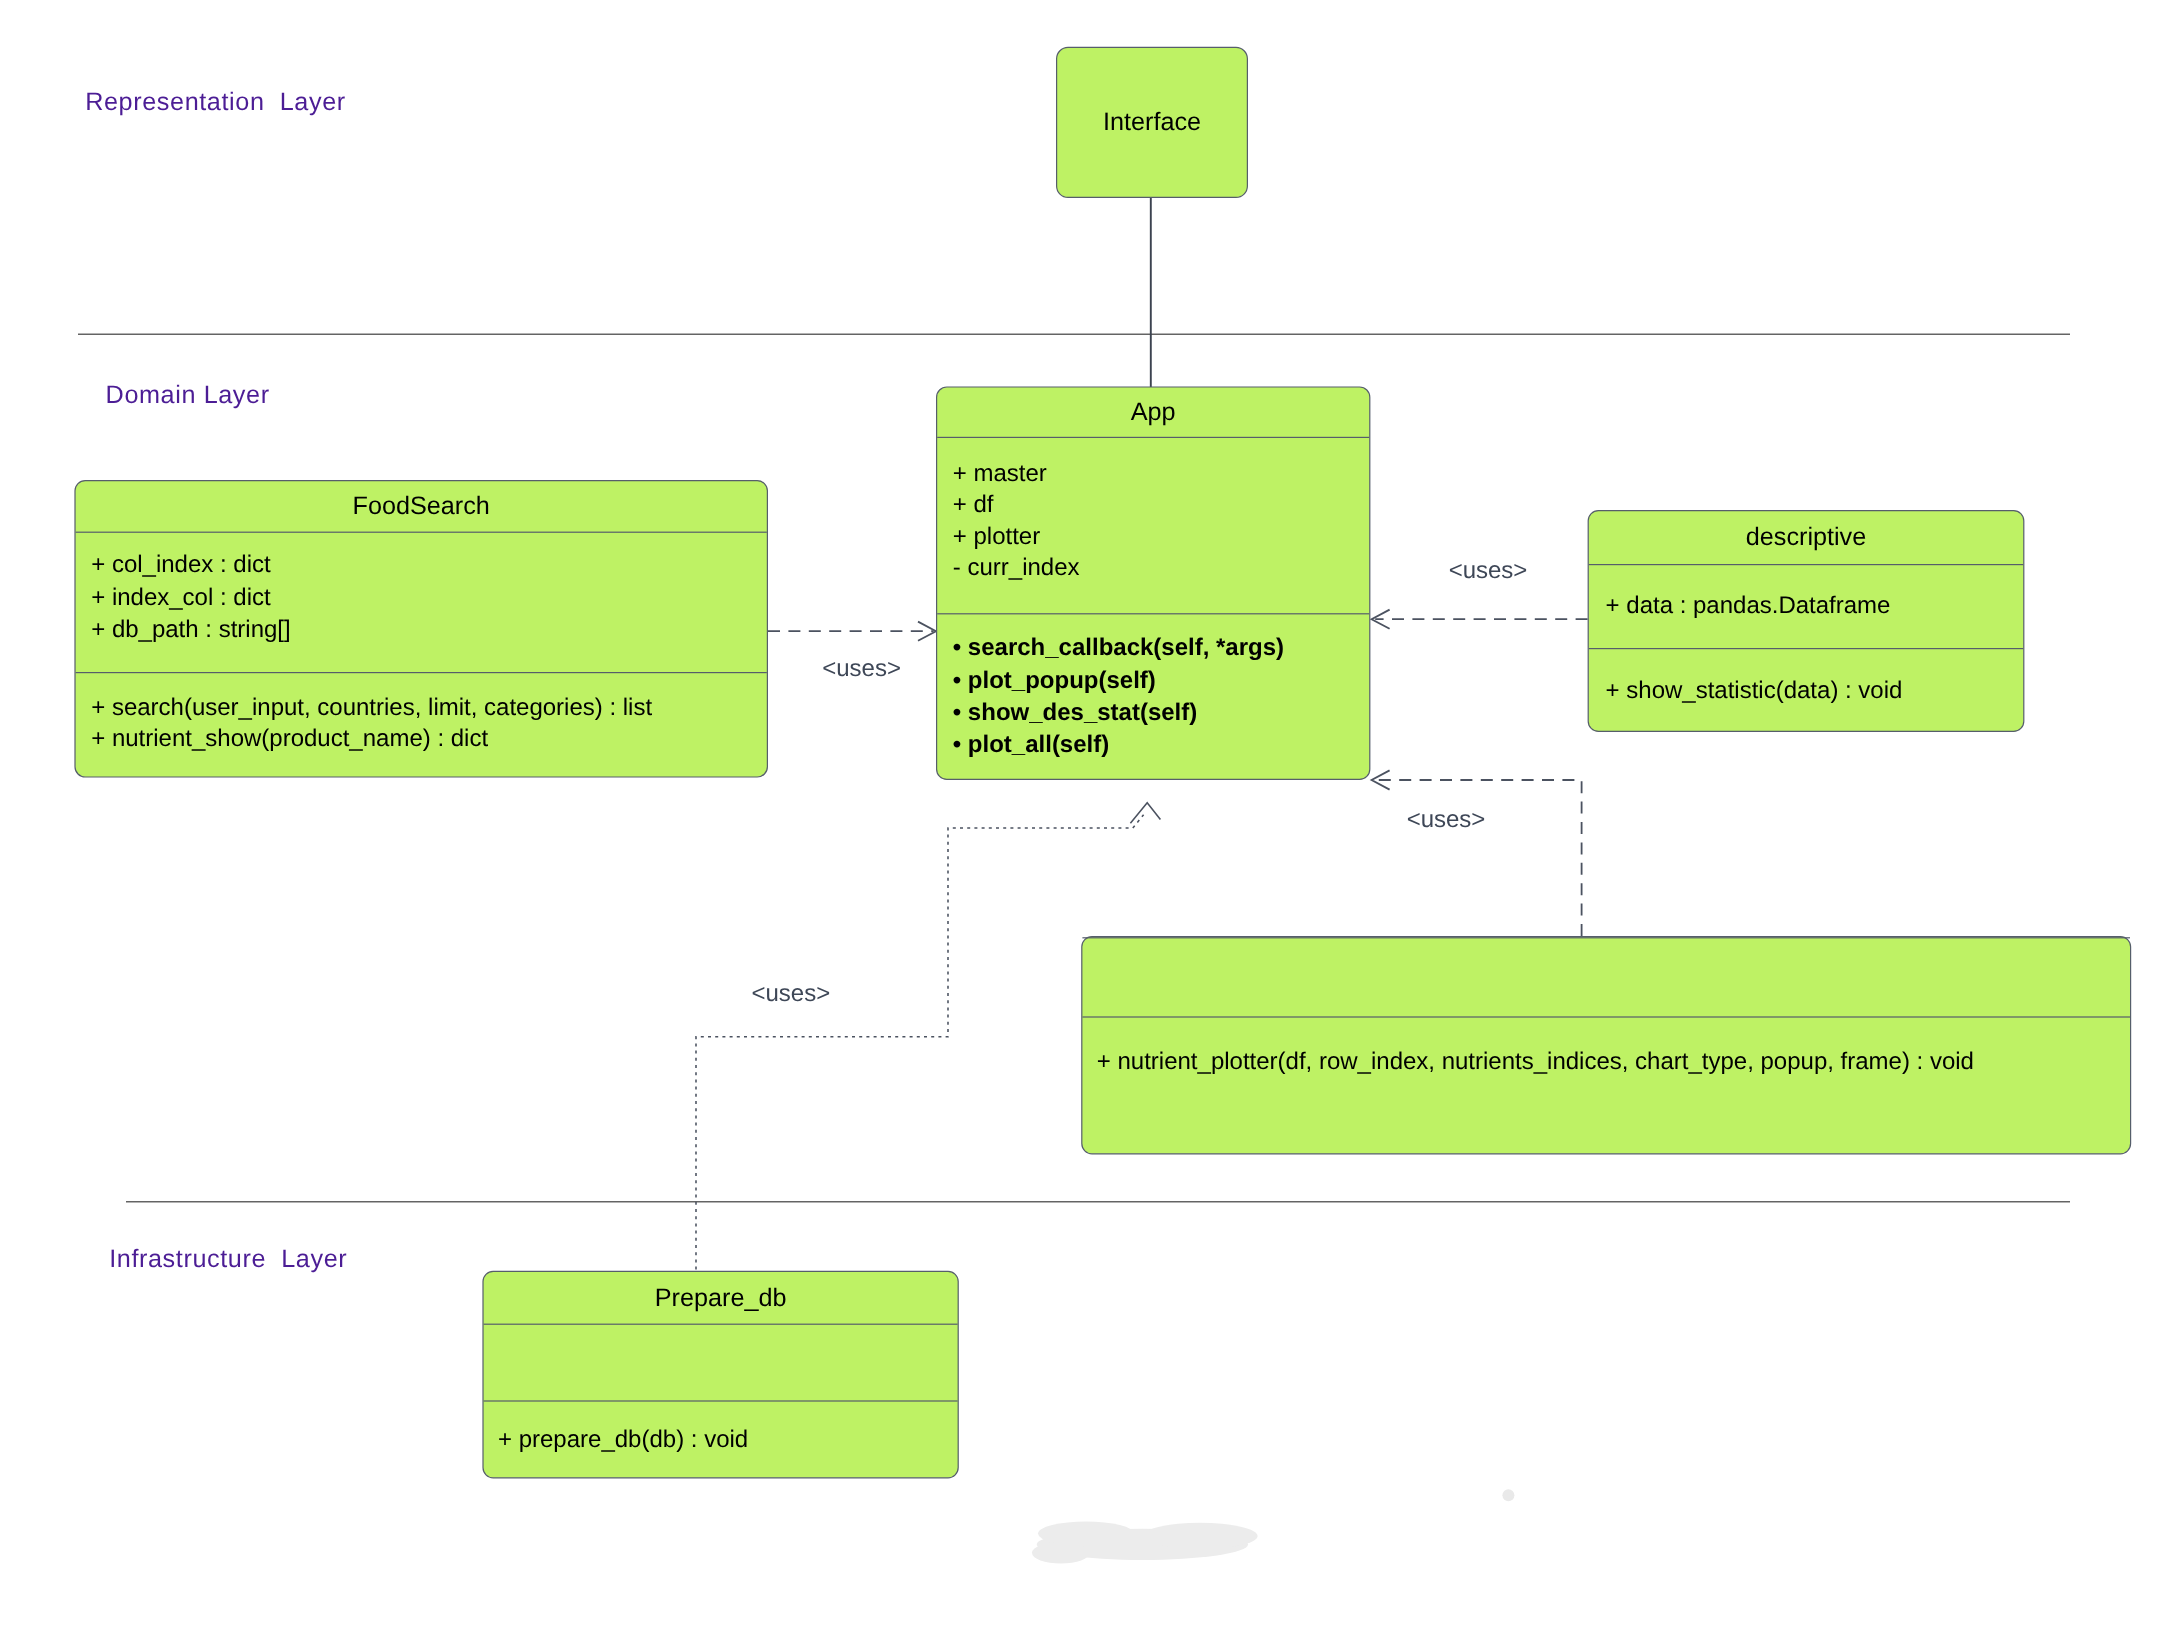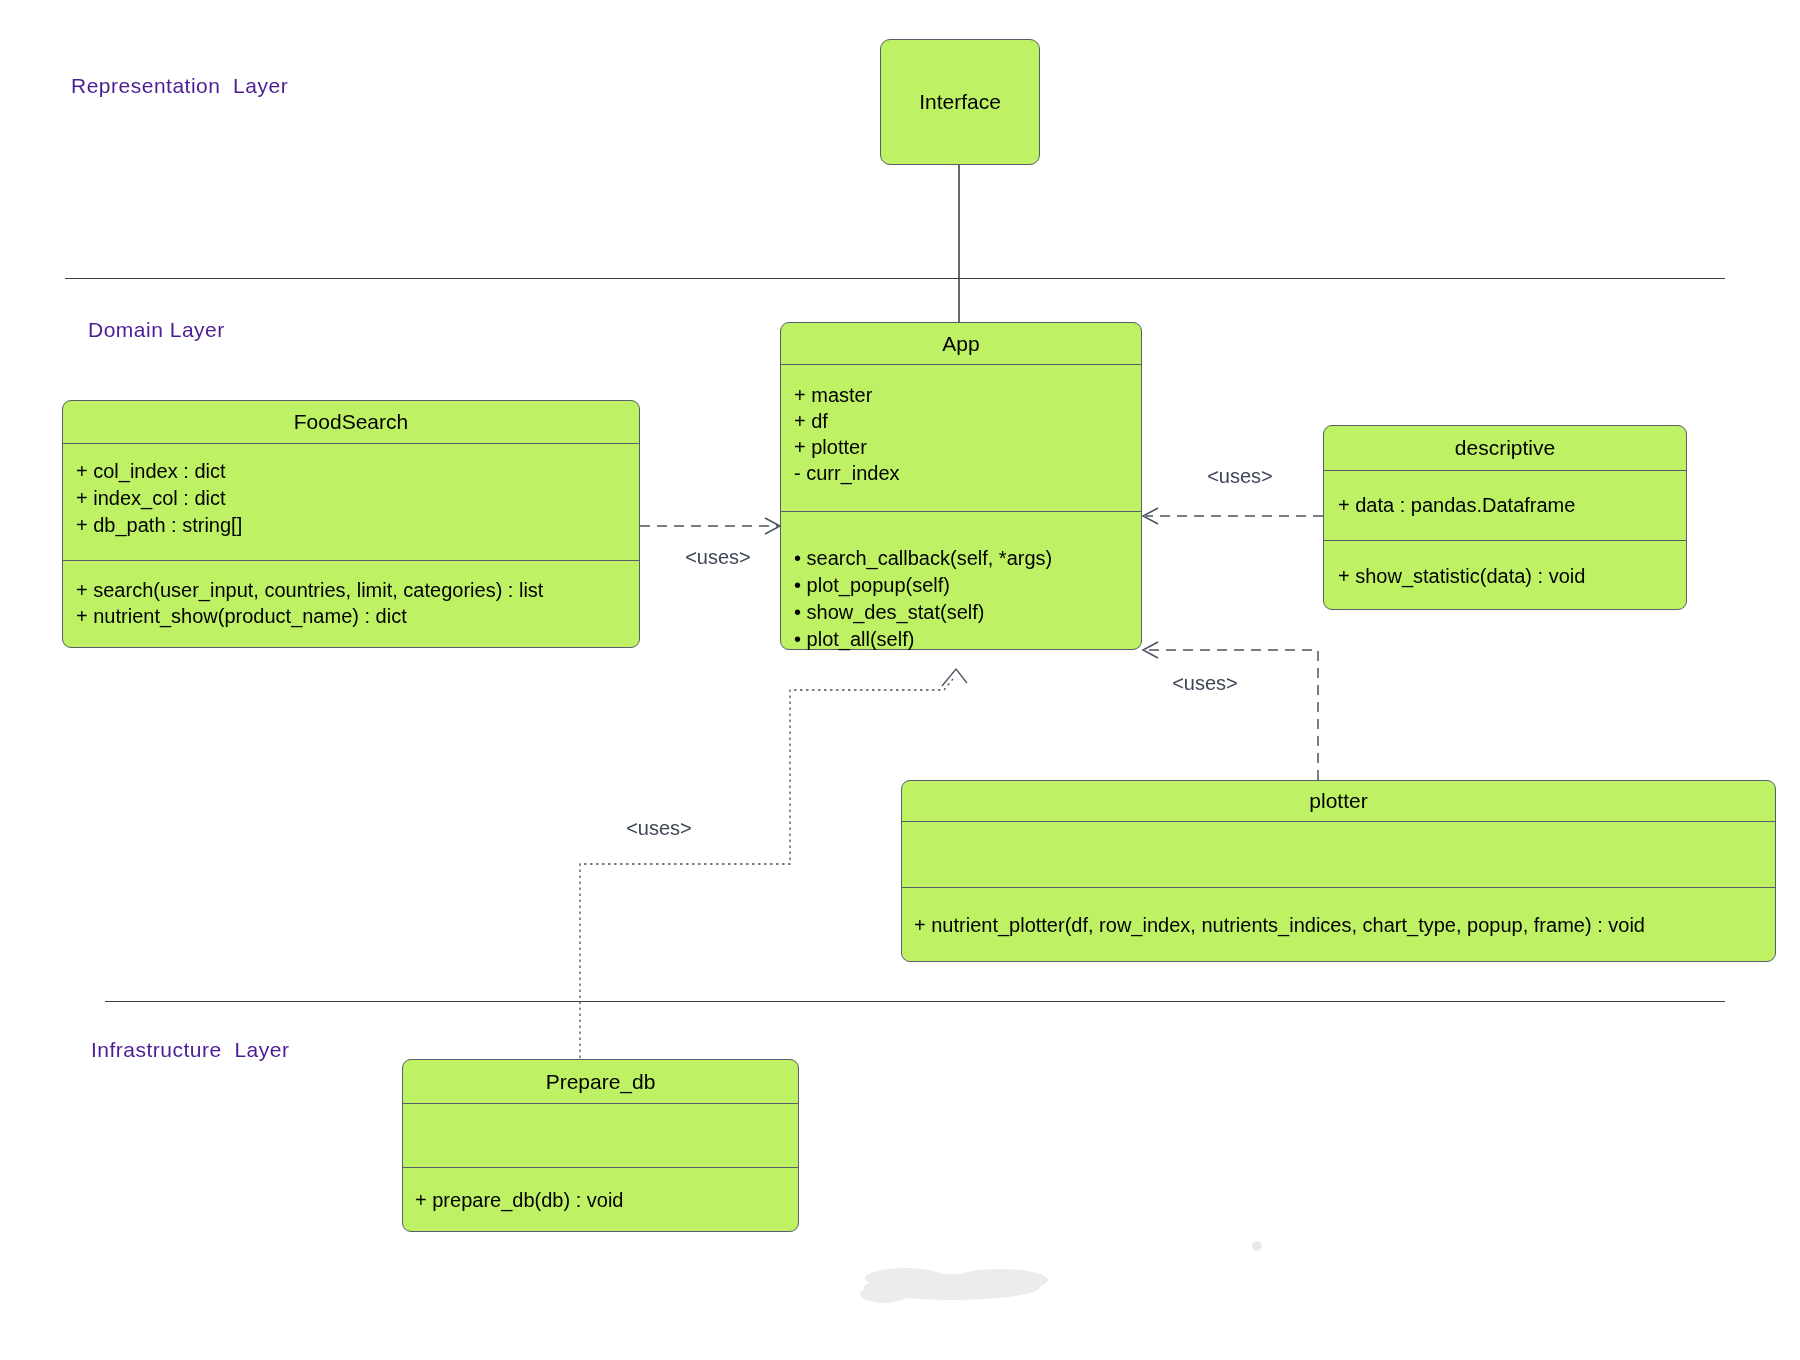--- a/index.html
+++ b/index.html
@@ -62,40 +62,39 @@
 </div>
 
 <div class="uml-box" style="left:780px; top:322px; width:362px; height:328px;">
   <div class="uml-title" style="height:41px;">App</div>
   <div class="uml-section" style="height:147px; padding:17px 10px 0 13px; line-height:26px;">
     <div class="uml-line">+ master</div>
     <div class="uml-line">+ df</div>
     <div class="uml-line">+ plotter</div>
     <div class="uml-line">- curr_index</div>
   </div>
-  <div class="uml-section" style="height:140px; padding:33px 10px 0 13px; line-height:27px;">
+  <div class="uml-section" style="height:140px; padding:15px 10px 0 13px; line-height:27px;font-weight:bold;">
     <div class="uml-line">• search_callback(self, *args)</div>
     <div class="uml-line">• plot_popup(self)</div>
     <div class="uml-line">• show_des_stat(self)</div>
     <div class="uml-line">• plot_all(self)</div>
   </div>
 </div>
 
 <div class="uml-box" style="left:1323px; top:425px; width:364px; height:185px;">
   <div class="uml-title" style="height:44px;">descriptive</div>
   <div class="uml-section flex-center" style="height:70px; padding-left:14px;">
     <div class="uml-line">+ data : pandas.Dataframe</div>
   </div>
   <div class="uml-section flex-center" style="height:71px; padding-left:14px;">
     <div class="uml-line">+ show_statistic(data) : void</div>
   </div>
 </div>
 
 <div class="uml-box" style="left:901px; top:780px; width:875px; height:182px;">
-  <div class="uml-title" style="height:40px;">plotter</div>
   <div class="uml-section" style="height:66px;"></div>
   <div class="uml-section flex-center" style="height:76px; padding-left:12px;">
     <div class="uml-line">+ nutrient_plotter(df, row_index, nutrients_indices, chart_type, popup, frame) : void</div>
   </div>
 </div>
 
 <div class="uml-box" style="left:402px; top:1059px; width:397px; height:173px;">
   <div class="uml-title" style="height:43px;">Prepare_db</div>
   <div class="uml-section" style="height:64px;"></div>
   <div class="uml-section flex-center" style="height:66px; padding-left:12px;">

